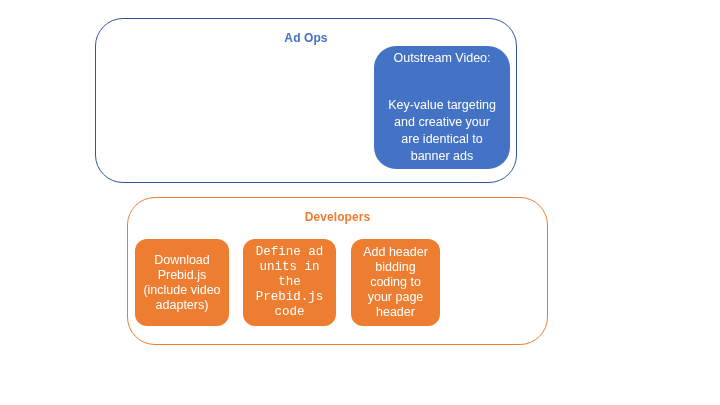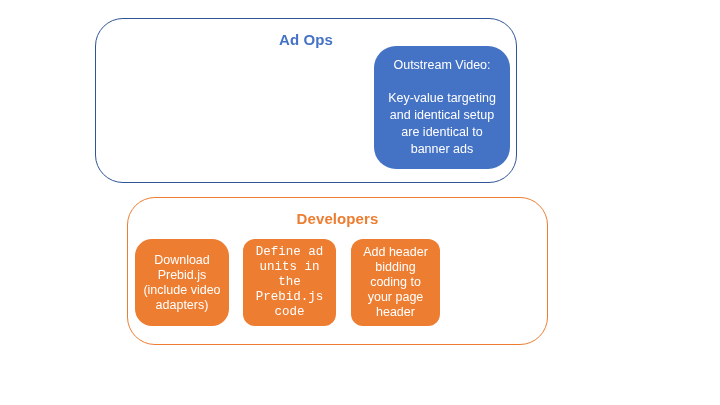--- a/index.html
+++ b/index.html
@@ -29,21 +29,21 @@
   .group-developers {
     left: 95px; top: 197px;
     width: 421px; height: 148px;
     border: 1.5px solid var(--orange, #ED7D31);
     margin-left: 32px;
   }
   .group-title {
     margin: 0;
     padding-top: 12px;
     text-align: center;
-    font-size: 15px;
+    font-size: 12px;
     font-weight: bold;
     letter-spacing: 0.1px;
   }
   .group-adops .group-title { color: var(--blue-title, #4472C4); }
   .group-developers .group-title { color: var(--orange, #ED7D31); }
 
   .side-note {
     position: absolute;
     left: 6px; top: 60px;
     width: 114px;
@@ -54,21 +54,21 @@
     white-space: pre-line;
   }
 
   .bbox {
     position: absolute;
     background: var(--blue-fill, #4472C4);
     color: var(--box-text, #ffffff);
     display: flex;
     flex-direction: column;
     align-items: center;
-    justify-content: center;
+    justify-content: space-between;
     gap: 16px;
     text-align: center;
     font-size: 12.5px;
     line-height: 17px;
     box-sizing: border-box;
     padding: 4px 6px;
   }
   .bbox-instream {
     left: 122px; top: 44px;
     width: 139px; height: 88px;
@@ -92,39 +92,39 @@
     display: flex;
     align-items: center;
     justify-content: center;
     text-align: center;
     font-size: 12.5px;
     line-height: 15px;
     white-space: pre-line;
     box-sizing: border-box;
     padding: 4px 2px;
   }
-  .obox-1 { left: 7px;   width: 94px; border-radius: 17px; }
+  .obox-1 { left: 7px;   width: 94px; }
   .obox-2 { left: 115px; width: 93px; font-family: Liberation Mono, monospace; }
   .obox-3 { left: 223px; width: 89px; }
   .obox-4 { left: 322px; width: 84px; }
 </style>
 </head>
 <body>
 
 <div class="canvas">
 
   <section class="group group-adops">
     <h2 class="group-title">Ad Ops</h2>
 
 
 
     <div class="bbox bbox-outstream">
       <div class="bbox-heading">Outstream Video:</div>
       <div class="bbox-body">Key-value targeting
-and identical setup
+and creative your
 are identical to
 banner ads</div>
     </div>
   </section>
 
   <section class="group group-developers">
     <h2 class="group-title">Developers</h2>
 
     <div class="obox obox-1">Download
 Prebid.js

